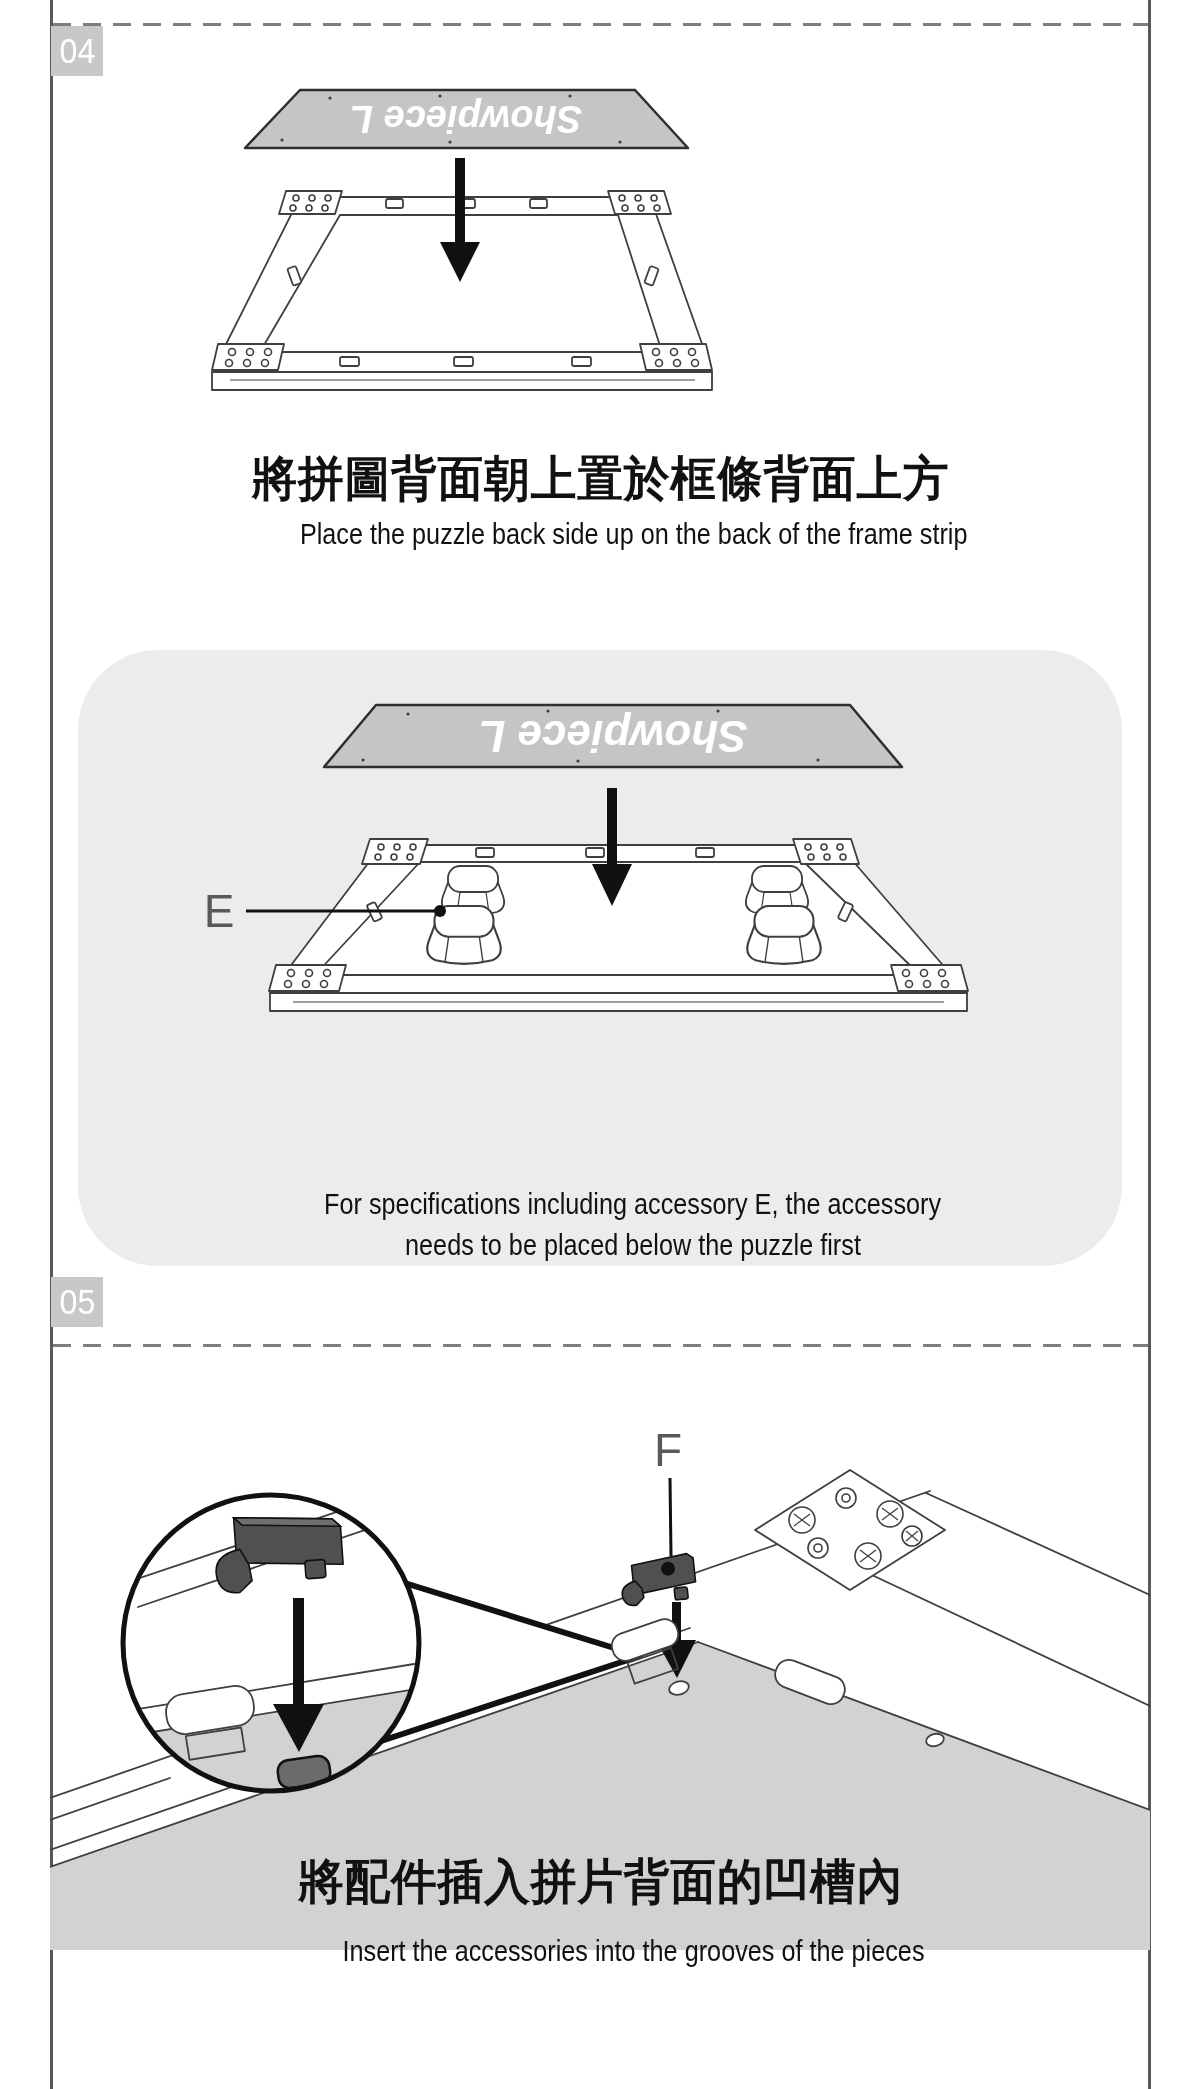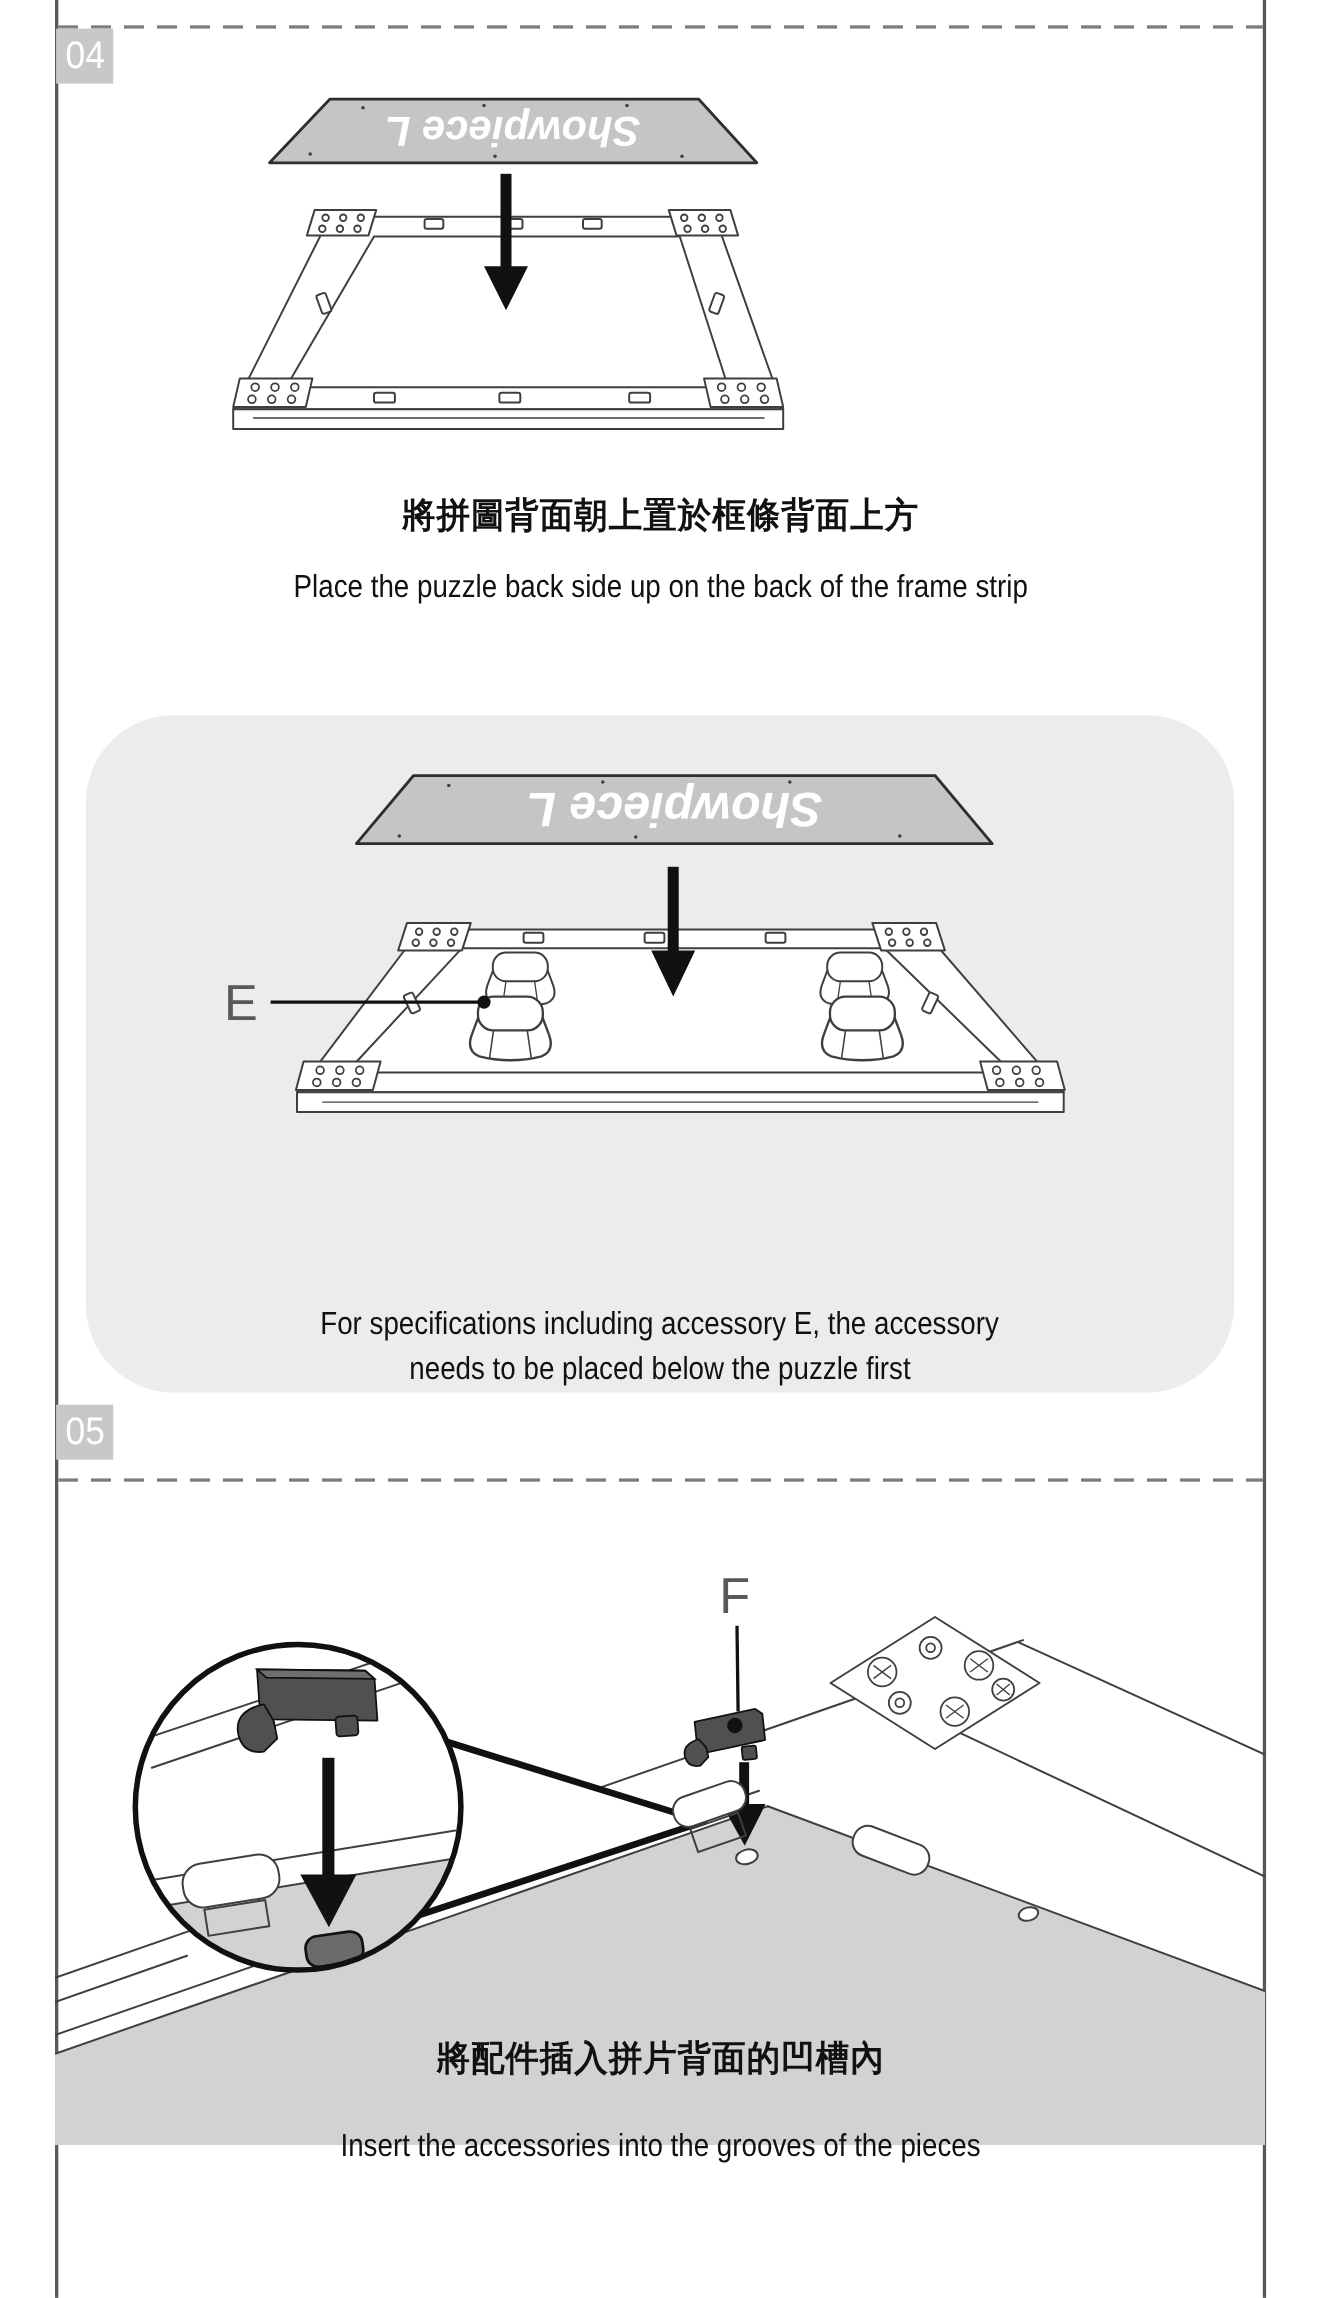--- a/index.html
+++ b/index.html
@@ -13,23 +13,23 @@
     font-family:"Liberation Sans",sans-serif;color:var(--text_dark);overflow:hidden;
   }
   .vline{position:absolute;top:0;width:3px;height:2089px;background:var(--border_gray);}
   .vline.left{left:50px;} .vline.right{left:1148px;}
   .dash{position:absolute;left:53px;width:1095px;height:3px;
     background:repeating-linear-gradient(90deg,var(--dash_gray) 0 18px,transparent 18px 30px);}
   .badge{position:absolute;left:51px;width:52px;height:50px;background:var(--badge_bg);
     color:var(--badge_text);font-size:35px;font-weight:400;text-align:center;line-height:50px;}
   .badge span{display:inline-block;transform:scaleX(.92);}
   .cap{position:absolute;left:53px;width:1095px;text-align:center;white-space:nowrap;}
-  .zh{font-weight:700;font-size:32px;}
+  .zh{font-weight:700;font-size:48px;}
   .zh span{display:inline-block;transform:scaleX(.95);letter-spacing:1px;}
-  .en{font-weight:400;font-size:29px;}
+  .en{font-weight:400;font-size:29px;padding-left:33px;}
   .en span{display:inline-block;transform:scaleX(.87);}
   .panel{position:absolute;left:78px;top:650px;width:1044px;height:616px;
     background:var(--panel_bg);border-radius:80px;}
   .panel .cap{left:0;width:1044px;}
   .panel .zh{font-size:38px;}
   .pen{line-height:41px;margin-top:47px;}
   svg{position:absolute;display:block;}
   .ln{stroke:#3f3f3f;stroke-width:1.8;fill:none;stroke-linejoin:round;stroke-linecap:round;}
   .lnf{fill:#ffffff;stroke:#3f3f3f;stroke-width:1.8;stroke-linejoin:round;}
   .thin{stroke:#3f3f3f;stroke-width:1.2;fill:none;}

